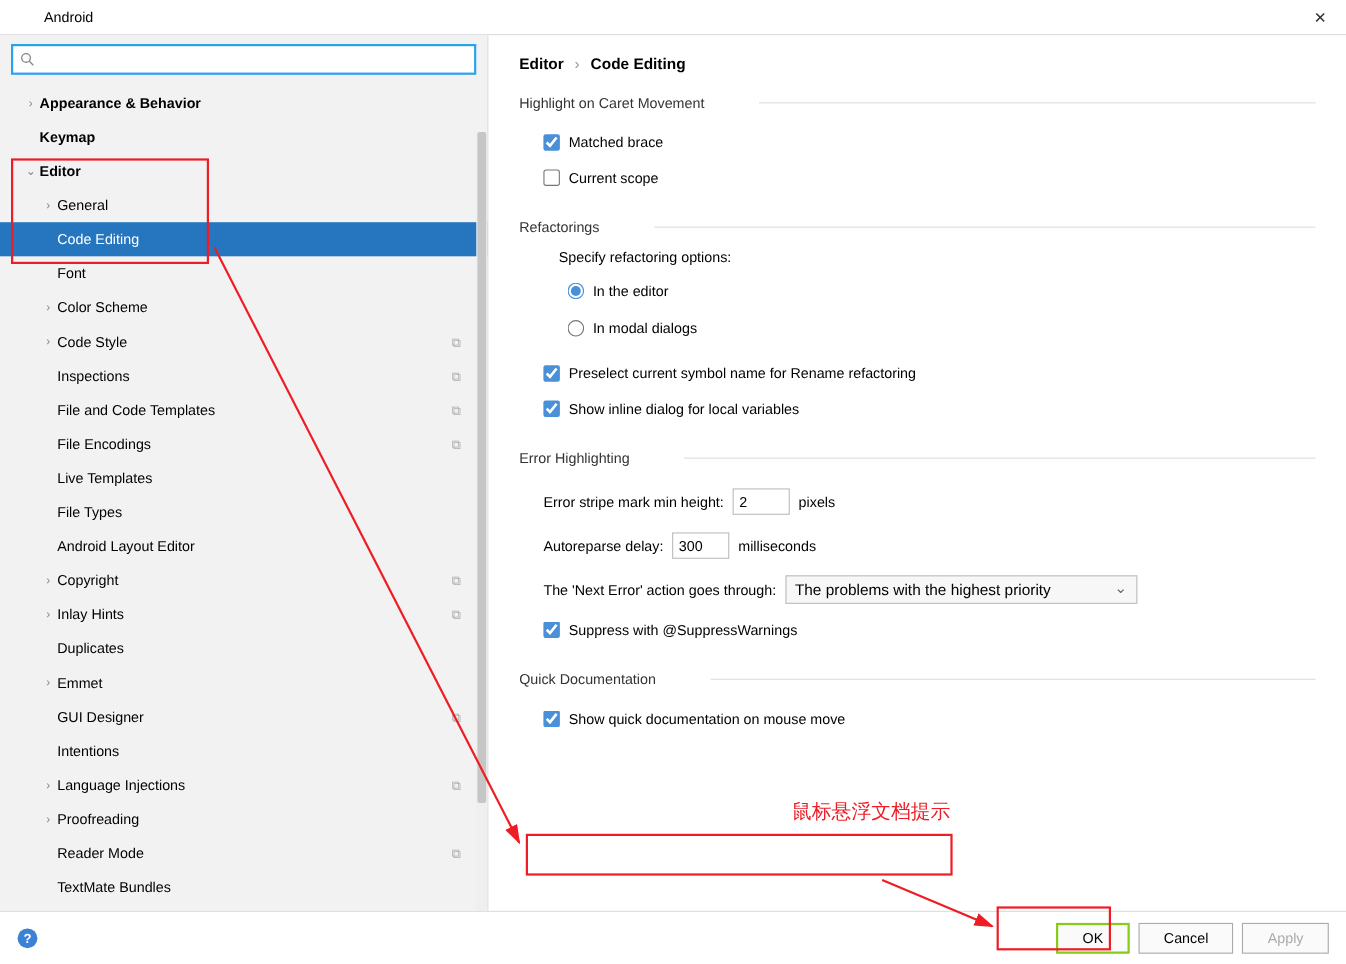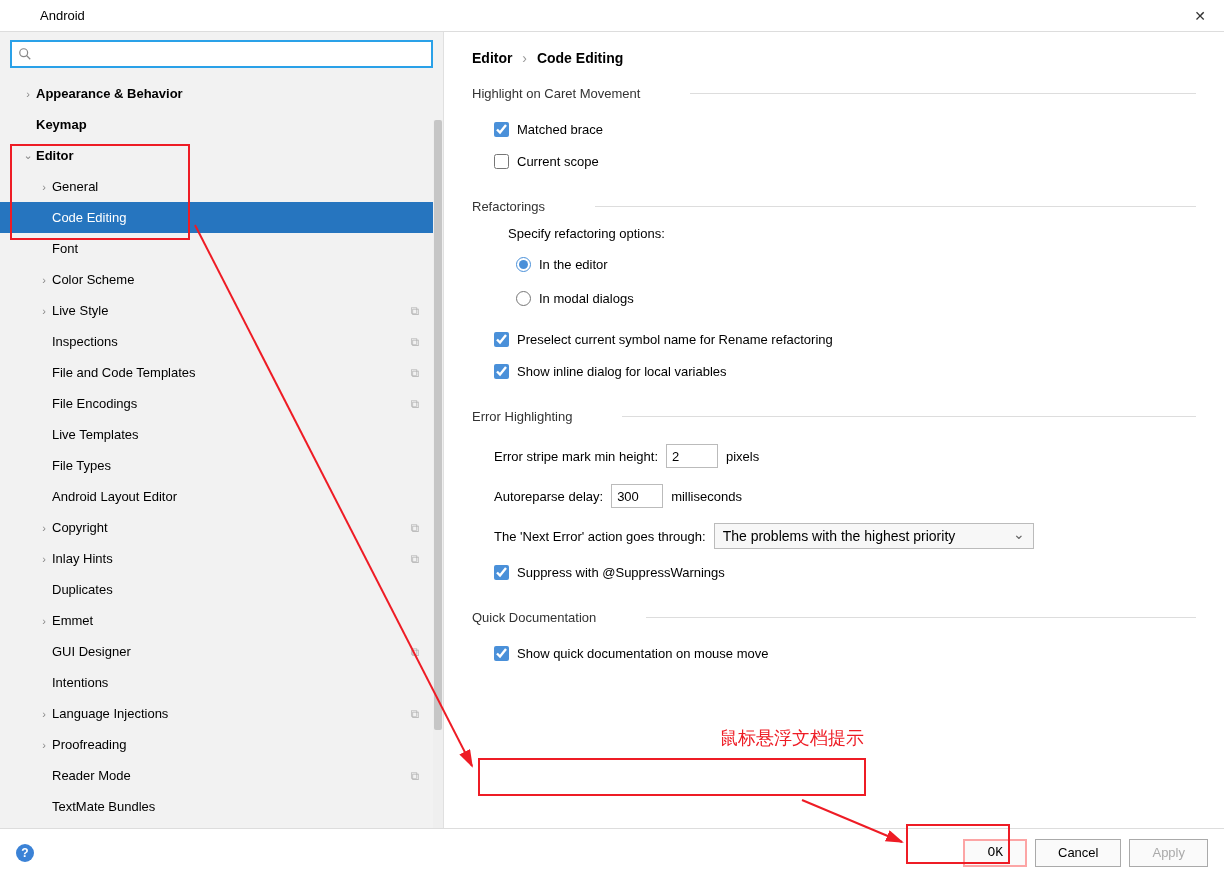--- a/index.html
+++ b/index.html
@@ -200,21 +200,21 @@
     font-size: 12px; font-weight: 700;
   }
   .btn {
     height: 28px; padding: 0 22px;
     border: 1px solid #aaa;
     background: #fafafa;
     margin-left: 8px;
     font-size: 13px;
     cursor: pointer;
   }
-  .btn.primary { border: 2px solid #fca5a5; font-family: Liberation Mono, monospace; }
+  .btn.primary { border: 2px solid #84cc16; }
   .btn.disabled { color: #aaa; }
 
   
   .anno-box {
     position: absolute;
     border: 2px solid #ee1c25;
     pointer-events: none;
   }
   .anno-text {
     position: absolute;
@@ -280,21 +280,21 @@
           <div class="tree-item lvl1">
             <span class="arrow blank">›</span>
             <span class="label">Font</span>
           </div>
           <div class="tree-item lvl1">
             <span class="arrow">›</span>
             <span class="label">Color Scheme</span>
           </div>
           <div class="tree-item lvl1">
             <span class="arrow">›</span>
-            <span class="label">Live Style</span>
+            <span class="label">Code Style</span>
             <span class="copy-icon">⧉</span>
           </div>
           <div class="tree-item lvl1">
             <span class="arrow blank">›</span>
             <span class="label">Inspections</span>
             <span class="copy-icon">⧉</span>
           </div>
           <div class="tree-item lvl1">
             <span class="arrow blank">›</span>
             <span class="label">File and Code Templates</span>

